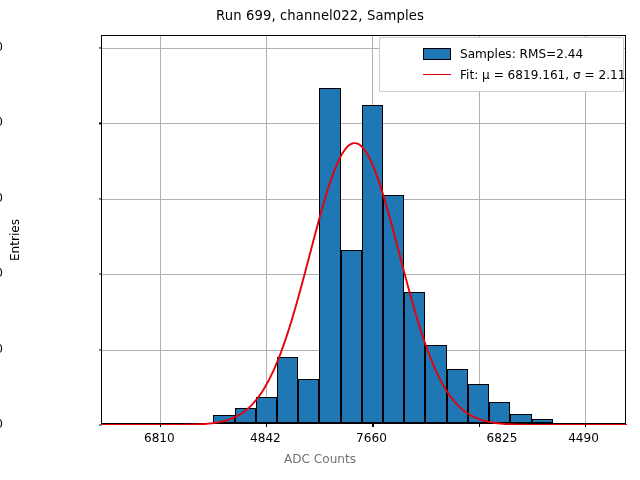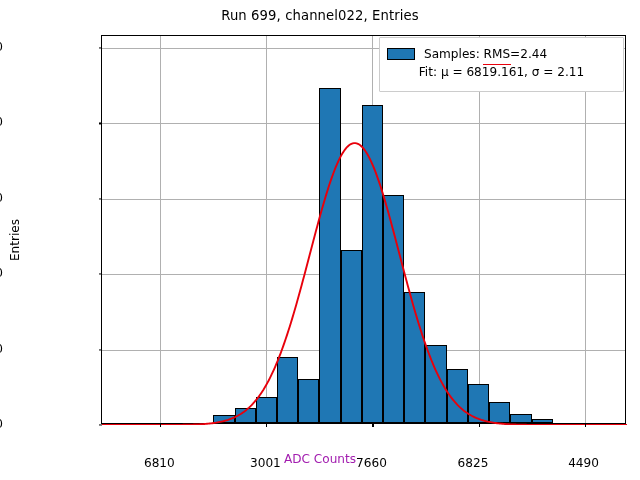--- a/index.html
+++ b/index.html
@@ -16,74 +16,74 @@
   
   #chart-title{position:absolute;left:0;top:8px;width:640px;text-align:center;
                font-size:13.2px;color:#000000;letter-spacing:.1px;}
 
   
   .ytick{position:absolute;right:637px;transform:translateY(-50%);
          font-size:12.1px;color:#000000;white-space:nowrap;}
   .ytick-mark{position:absolute;left:-3.5px;width:3.5px;height:1.1px;background:#000;
               transform:translateY(-50%);}
   .xtick{position:absolute;top:431px;transform:translateX(-50%);
-         font-size:12.1px;color:#000000;white-space:nowrap;margin-top:25px;}
+         font-size:12.1px;color:#000000;white-space:nowrap;}
   .xtick-mark{position:absolute;top:100%;width:1.1px;height:3.5px;background:#000;}
 
   #xlabel{position:absolute;left:0;top:452px;width:640px;text-align:center;
-          font-size:12.1px;color:#a21caf;}
+          font-size:12.1px;color:#737373;}
   #ylabel{position:absolute;left:-6px;top:50%;font-size:12.1px;color:#000000;
           transform:translateY(-50%) rotate(-90deg);transform-origin:center;
           white-space:nowrap;}
 
   
   .bar{position:absolute;bottom:0;background:#1f77b4;
        border:1.05px solid #000000;box-sizing:border-box;}
 
   
   #fit-curve{position:absolute;left:0;top:0;width:525px;height:389px;
              pointer-events:none;}
 
   
   #legend{position:absolute;left:277px;top:1px;width:245px;
           background:#ffffff;border:1px solid #cccccc;border-radius:1px;
           padding:5px 7px 6px 7px;box-sizing:border-box;}
-  .legend-row{display:flex;align-items:center;height:21px;}
+  .legend-row{display:flex;align-items:center;height:21px;margin-left:36px;}
   .legend-swatch-patch{width:28px;height:12px;background:#1f77b4;
                        border:1.05px solid #000000;box-sizing:border-box;
                        margin-right:9px;flex:0 0 auto;}
   .legend-swatch-line{width:28px;height:0;border-top:1.9px solid #e8000b;
                       margin-right:9px;flex:0 0 auto;}
   .legend-label{font-size:12.1px;color:#000000;white-space:nowrap;}
-  .legend-row.fit{justify-content:flex-start;flex-direction:column;}
+  .legend-row.fit{justify-content:flex-start;}
   .legend-row.fit .legend-swatch-line{margin-left:0;}
 </style>
 </head>
 <body>
 
 <div id="figure">
 
-  <div id="chart-title">Run 699, channel022, Entries</div>
+  <div id="chart-title">Run 699, channel022, Samples</div>
 
   <div id="ylabel">Entries</div>
   <div id="xlabel">ADC Counts</div>
 
   <div id="ytick-labels">
       <div class="ytick" style="top: 424px;">0</div>
       <div class="ytick" style="top: 348.612px;">50000</div>
       <div class="ytick" style="top: 273.225px;">100000</div>
       <div class="ytick" style="top: 197.837px;">150000</div>
       <div class="ytick" style="top: 122.45px;">200000</div>
       <div class="ytick" style="top: 47.062px;">250000</div>
     </div>
   <div id="xtick-labels">
       <div class="xtick" style="left: 159.333px;">6810</div>
-      <div class="xtick" style="left: 265.394px;">3001</div>
+      <div class="xtick" style="left: 265.394px;">4842</div>
       <div class="xtick" style="left: 371.455px;">7660</div>
-      <div class="xtick" style="left: 473px;">6825</div>
+      <div class="xtick" style="left: 502px;">6825</div>
       <div class="xtick" style="left: 583.576px;">4490</div>
     </div>
 
   <div id="plot-area">
     <div id="gridlines">
         <div class="grid-h" style="top: 313.612px;"></div>
         <div class="grid-h" style="top: 238.225px;"></div>
         <div class="grid-h" style="top: 162.837px;"></div>
         <div class="grid-h" style="top: 87.4496px;"></div>
         <div class="grid-h" style="top: 12.062px;"></div>

